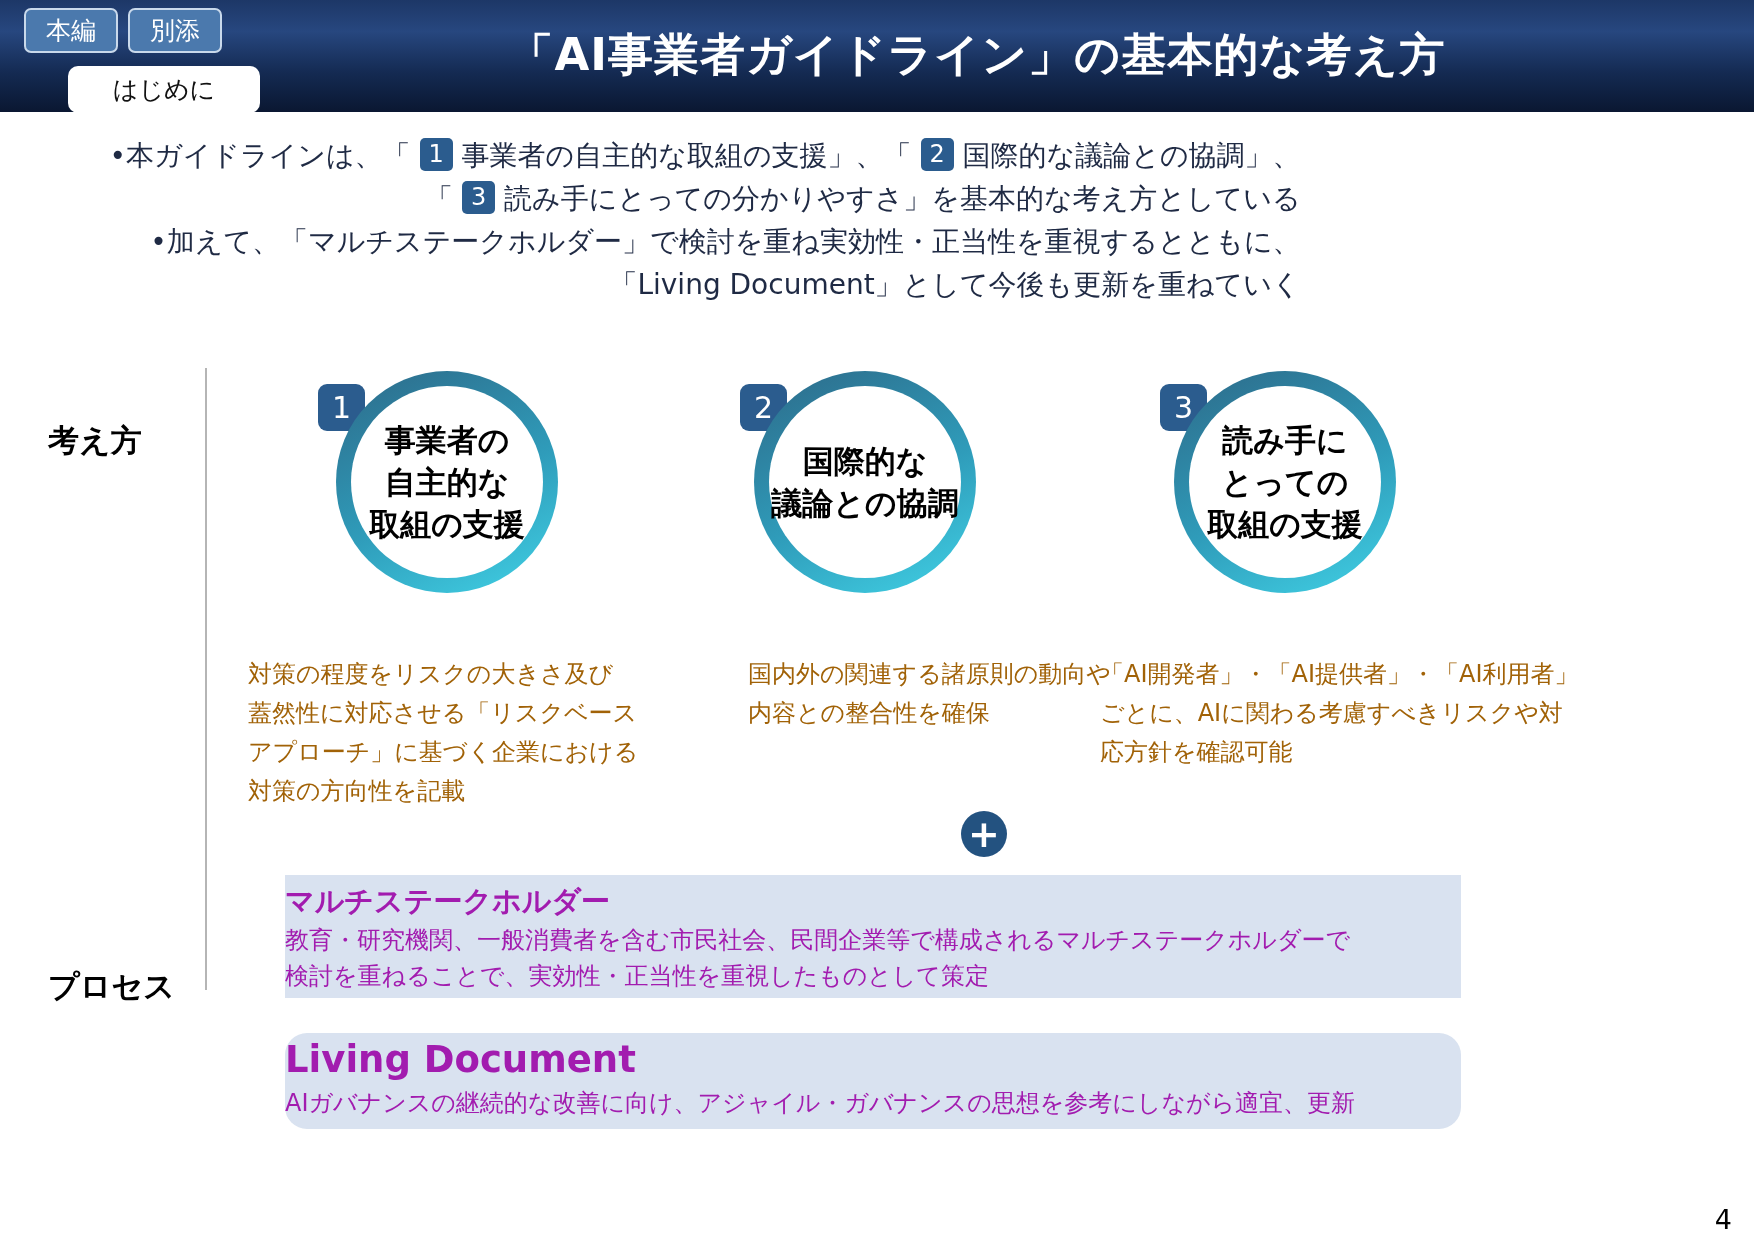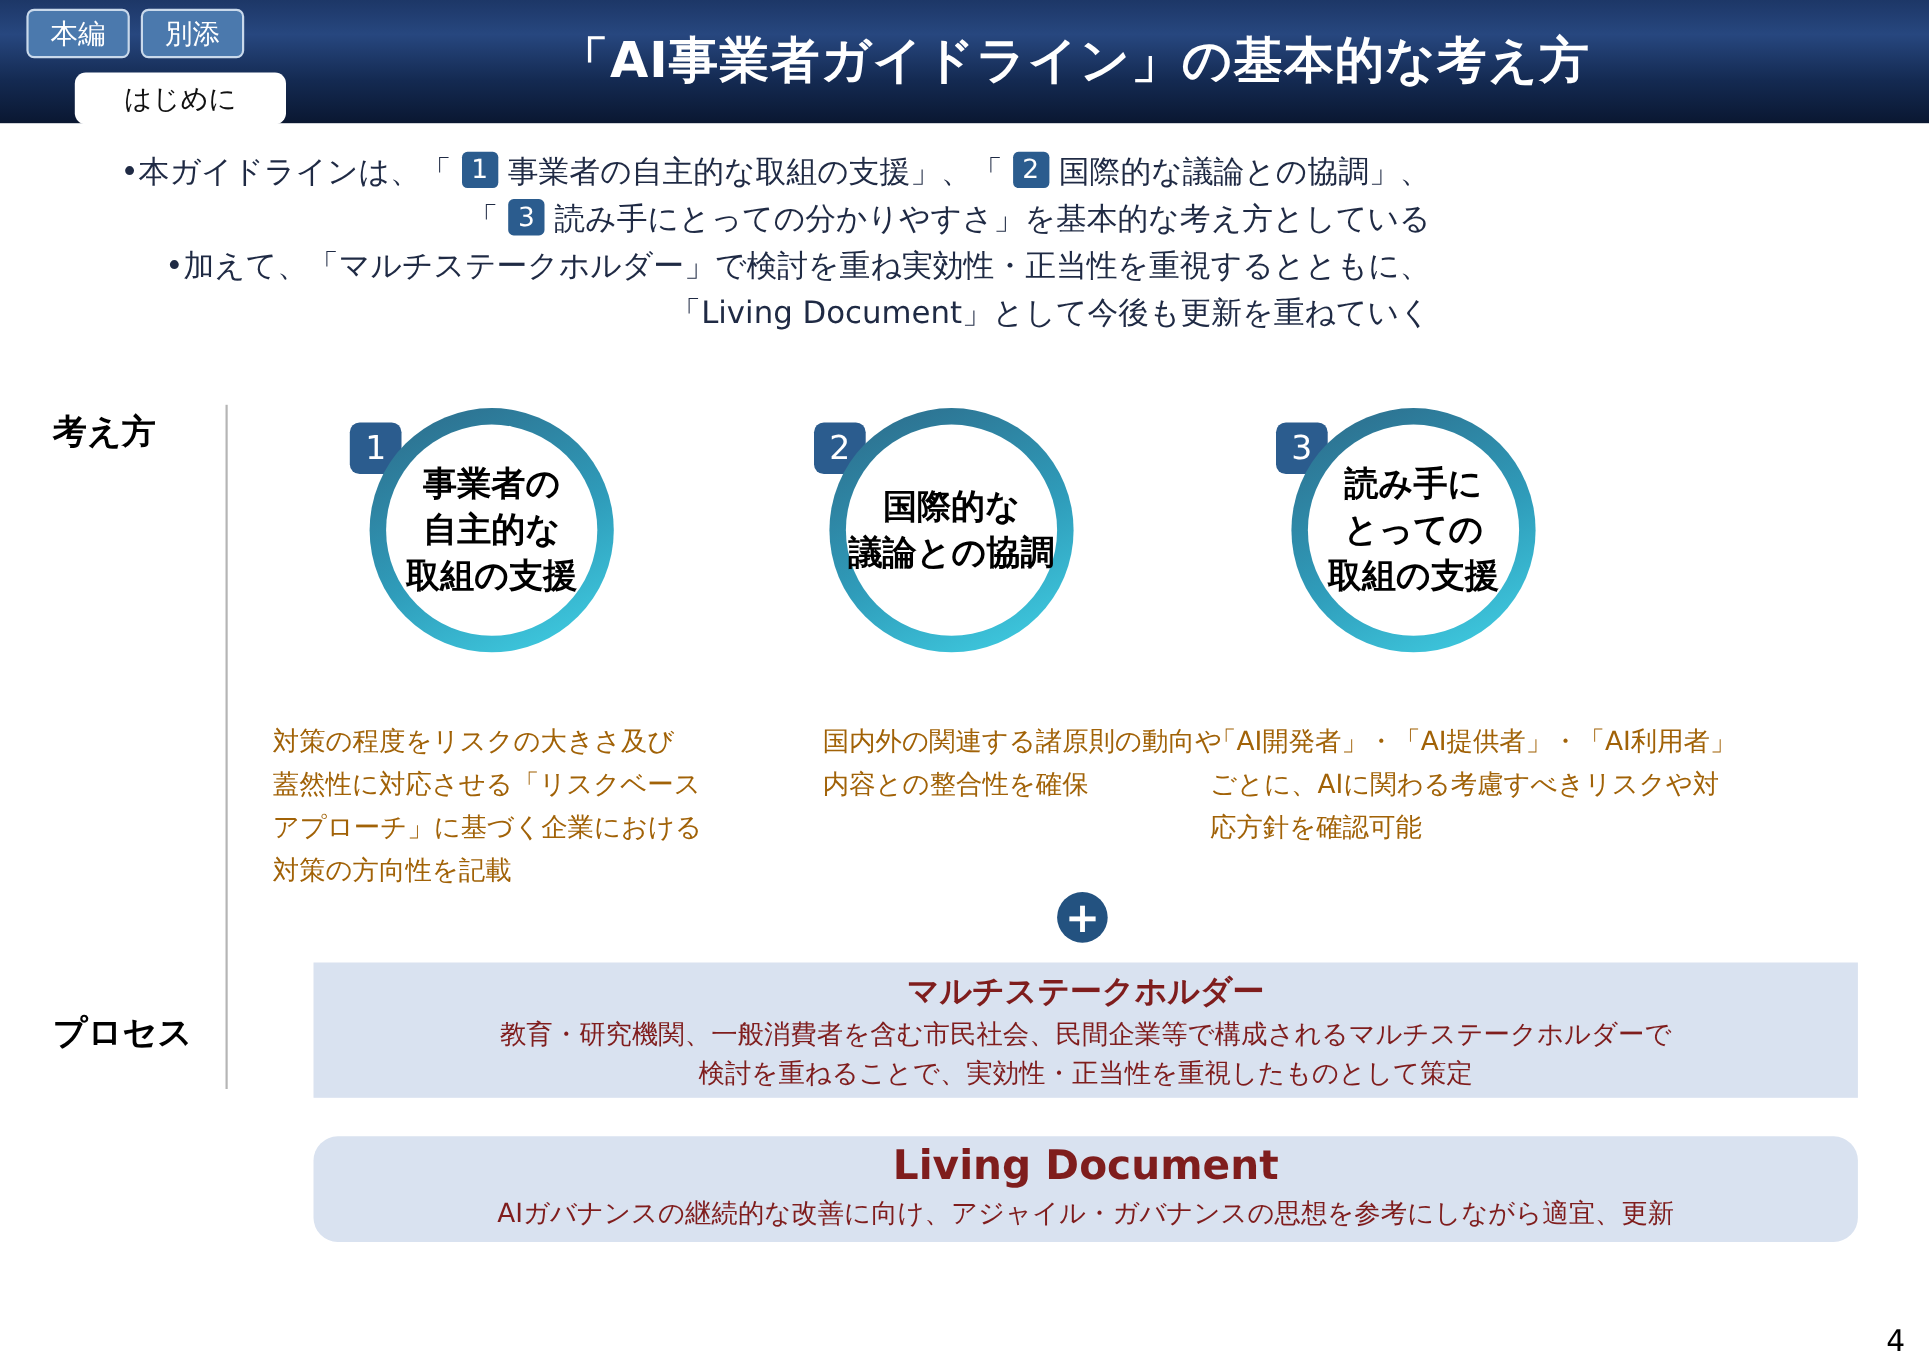--- a/index.html
+++ b/index.html
@@ -33,21 +33,21 @@
   .bullets { position:absolute; left:92px; top:134px; font-size:28px; color:#1f2a44; line-height:43px; white-space:nowrap;text-align:right; }
   .bline { }
   .bmark { display:inline-block; width:34px; }
   .bindent { display:inline-block; width:34px; }
   .nbadge {
     display:inline-flex; align-items:center; justify-content:center;
     width:33px; height:33px; border-radius:5px; background:#2b5c8e; color:#fff;
     font-size:24px; margin:0 9px; vertical-align:middle; position:relative; top:-3px;
   }
   
-  .row-label { position:absolute; font-size:31px; font-weight:bold; color:#000; }
+  .row-label { position:absolute; font-size:31px; font-weight:bold; color:#000;margin-top:48px; }
   .label-concepts { left:48px; top:372px; }
   .label-process  { left:48px; top:918px; }
   .vline { position:absolute; left:205px; top:368px; width:2px; height:622px; background:#b5b5b5; }
   
   .concept-circle {
     position:absolute; top:371px; width:222px; height:222px; border-radius:50%;
     background:linear-gradient(155deg,#2d6e8d 5%,#2f9cba 55%,#41d2e6 100%);
     display:flex; align-items:center; justify-content:center;
   }
   .cc-1 { left:336px; } .cc-2 { left:754px; } .cc-3 { left:1174px; }
@@ -63,21 +63,21 @@
   }
   .cb-1 { left:318px; } .cb-2 { left:740px; } .cb-3 { left:1160px; }
   .desc { position:absolute; top:655px; font-size:24px; color:#a16207; line-height:39px; white-space:nowrap; }
   .desc-1 { left:248px; } .desc-2 { left:748px; } .desc-3 { left:1100px; }
   
   .plus-circle {
     position:absolute; left:961px; top:811px; width:46px; height:46px; border-radius:50%;
     background:#235280; color:#fff; display:flex; align-items:center; justify-content:center;
     font-size:38px; font-weight:bold; line-height:46px;
   }
-  .pbox { position:absolute; left:285px; width:1404px; background:#d9e2f0; text-align:center; color:#7f1d1d; box-sizing:border-box; }
+  .pbox { position:absolute; left:285px; width:1176px; background:#d9e2f0; color:#a21caf; box-sizing:border-box; }
   .box-multi  { top:875px; height:123px; padding-top:5px; }
   .box-living { top:1033px; height:96px; padding-top:2px;border-radius:22px; }
   .pbox-title { font-size:29px; font-weight:bold; line-height:42px; }
   .pbox-title-big { font-size:37px; font-weight:bold; line-height:50px; }
   .pbox-body { font-size:24px; line-height:36px; }
   .page-num { position:absolute; right:22px; bottom:6px; font-size:27px; color:#000; }
 </style>
 </head>
 <body>
 

